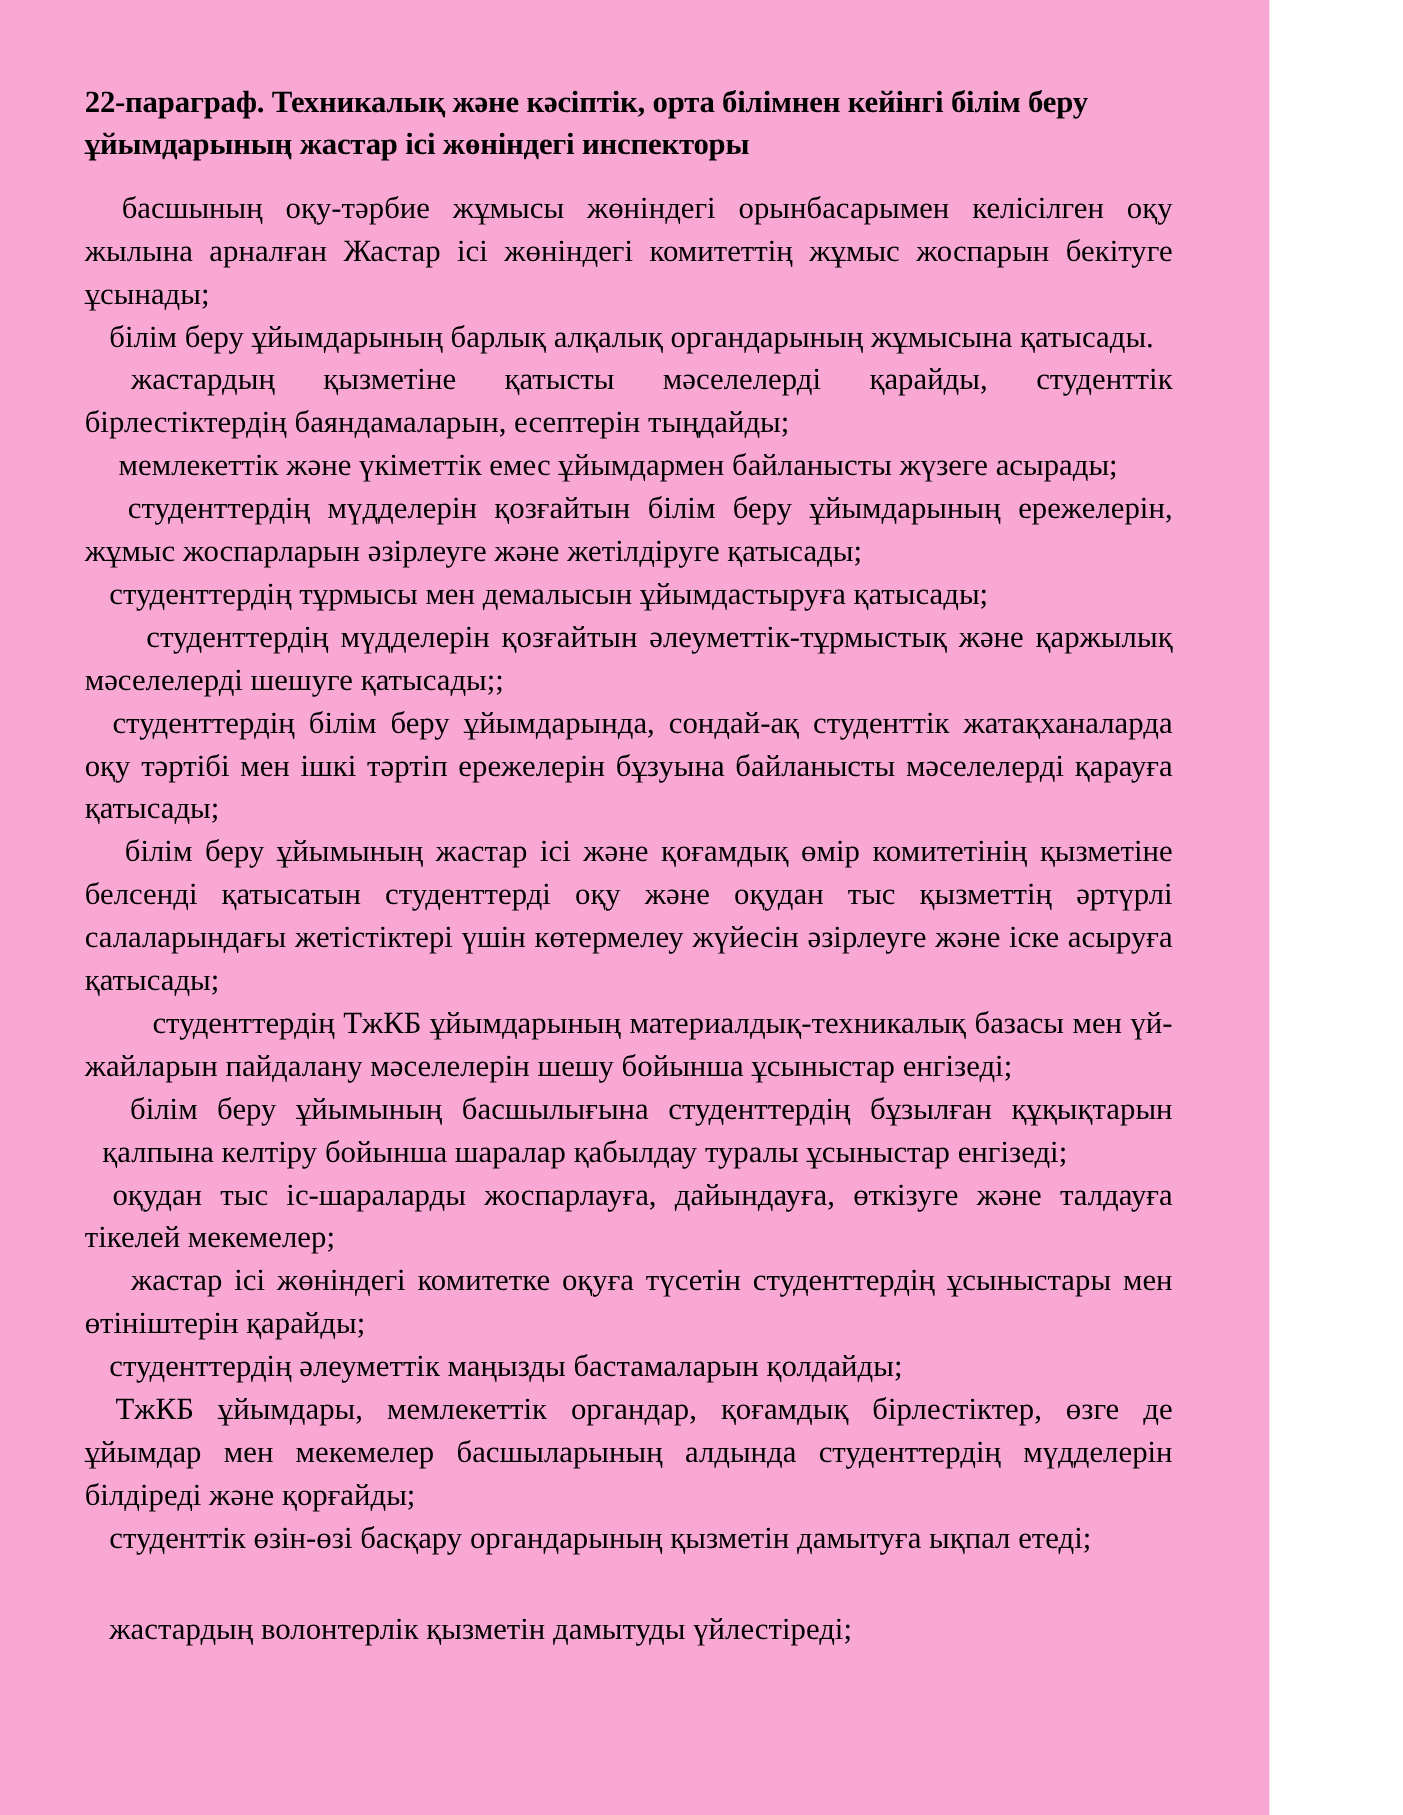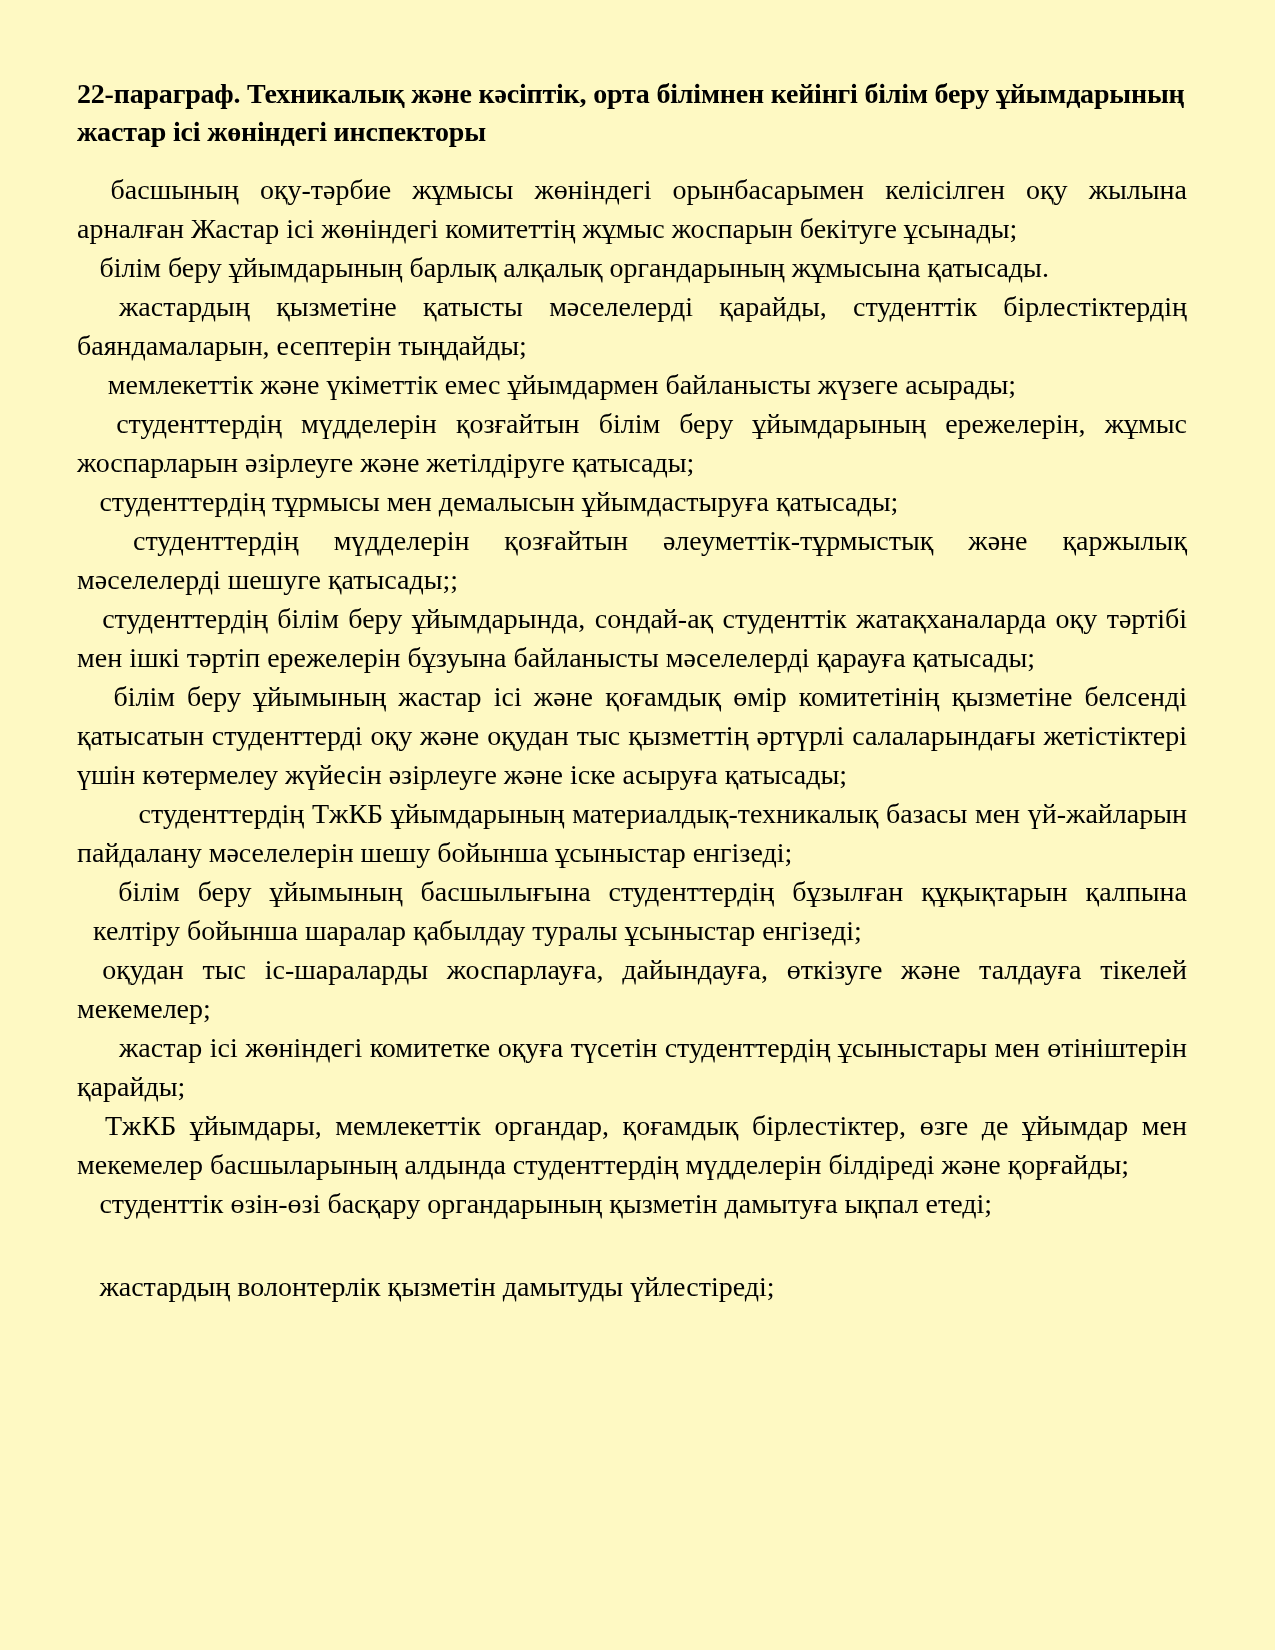--- a/index.html
+++ b/index.html
@@ -2,23 +2,23 @@
 <html><head>
 <meta charset="utf-8">
 <style>
   html, body {
     margin: 0;
     padding: 0;
     background: #ffffff;
   }
   .page {
     position: relative;
-    width: 1275px;
+    width: 1154px;
     height: 1650px;
-    background: #fef9c3;
+    background: #f9a8d4;
     box-sizing: border-box;
     padding: 75px 88px 0 77px;
     font-family: "Liberation Serif", "DejaVu Serif", serif;
     color: #000000;
     font-size: 28px;
     overflow: hidden;
   }
   .doc-title {
     font-weight: bold;
     font-size: 28px;
@@ -45,17 +45,18 @@
       <p style="text-indent: 1.1em;">мемлекеттік және үкіметтік емес ұйымдармен байланысты жүзеге асырады;</p>
       <p style="text-indent: 1.4em;">студенттердің мүдделерін қозғайтын білім беру ұйымдарының ережелерін, жұмыс жоспарларын әзірлеуге және жетілдіруге қатысады;</p>
       <p style="text-indent: 0.8em;">студенттердің тұрмысы мен демалысын ұйымдастыруға қатысады;</p>
       <p style="text-indent: 2em;">студенттердің мүдделерін қозғайтын әлеуметтік-тұрмыстық және қаржылық мәселелерді шешуге қатысады;;</p>
       <p style="text-indent: 0.9em;">студенттердің білім беру ұйымдарында, сондай-ақ студенттік жатақханаларда оқу тәртібі мен ішкі тәртіп ережелерін бұзуына байланысты мәселелерді қарауға қатысады;</p>
       <p style="text-indent: 1.3em;">білім беру ұйымының жастар ісі және қоғамдық өмір комитетінің қызметіне белсенді қатысатын студенттерді оқу және оқудан тыс қызметтің әртүрлі салаларындағы жетістіктері үшін көтермелеу жүйесін әзірлеуге және іске асыруға қатысады;</p>
       <p style="text-indent: 2.2em;">студенттердің ТжКБ ұйымдарының материалдық-техникалық базасы мен үй-жайларын пайдалану мәселелерін шешу бойынша ұсыныстар енгізеді;</p>
       <p style="text-indent: 0.9em; margin-left: 16px;">білім беру ұйымының басшылығына студенттердің бұзылған құқықтарын қалпына келтіру бойынша шаралар қабылдау туралы ұсыныстар енгізеді;</p>
       <p style="text-indent: 0.9em;">оқудан тыс іс-шараларды жоспарлауға, дайындауға, өткізуге және талдауға тікелей мекемелер;</p>
       <p style="text-indent: 1.5em;">жастар ісі жөніндегі комитетке оқуға түсетін студенттердің ұсыныстары мен өтініштерін қарайды;</p>
+      <p style="text-indent: 0.8em;">студенттердің әлеуметтік маңызды бастамаларын қолдайды;</p>
       <p style="text-indent: 1em;">ТжКБ ұйымдары, мемлекеттік органдар, қоғамдық бірлестіктер, өзге де ұйымдар мен мекемелер басшыларының алдында студенттердің мүдделерін білдіреді және қорғайды;</p>
       <p style="text-indent: 0.8em;">студенттік өзін-өзі басқару органдарының қызметін дамытуға ықпал етеді;</p>
       <p style="text-indent: 0.8em; margin-top: 44px;">жастардың волонтерлік қызметін дамытуды үйлестіреді;</p>
     </div>
 </div>
 
 </body></html>

